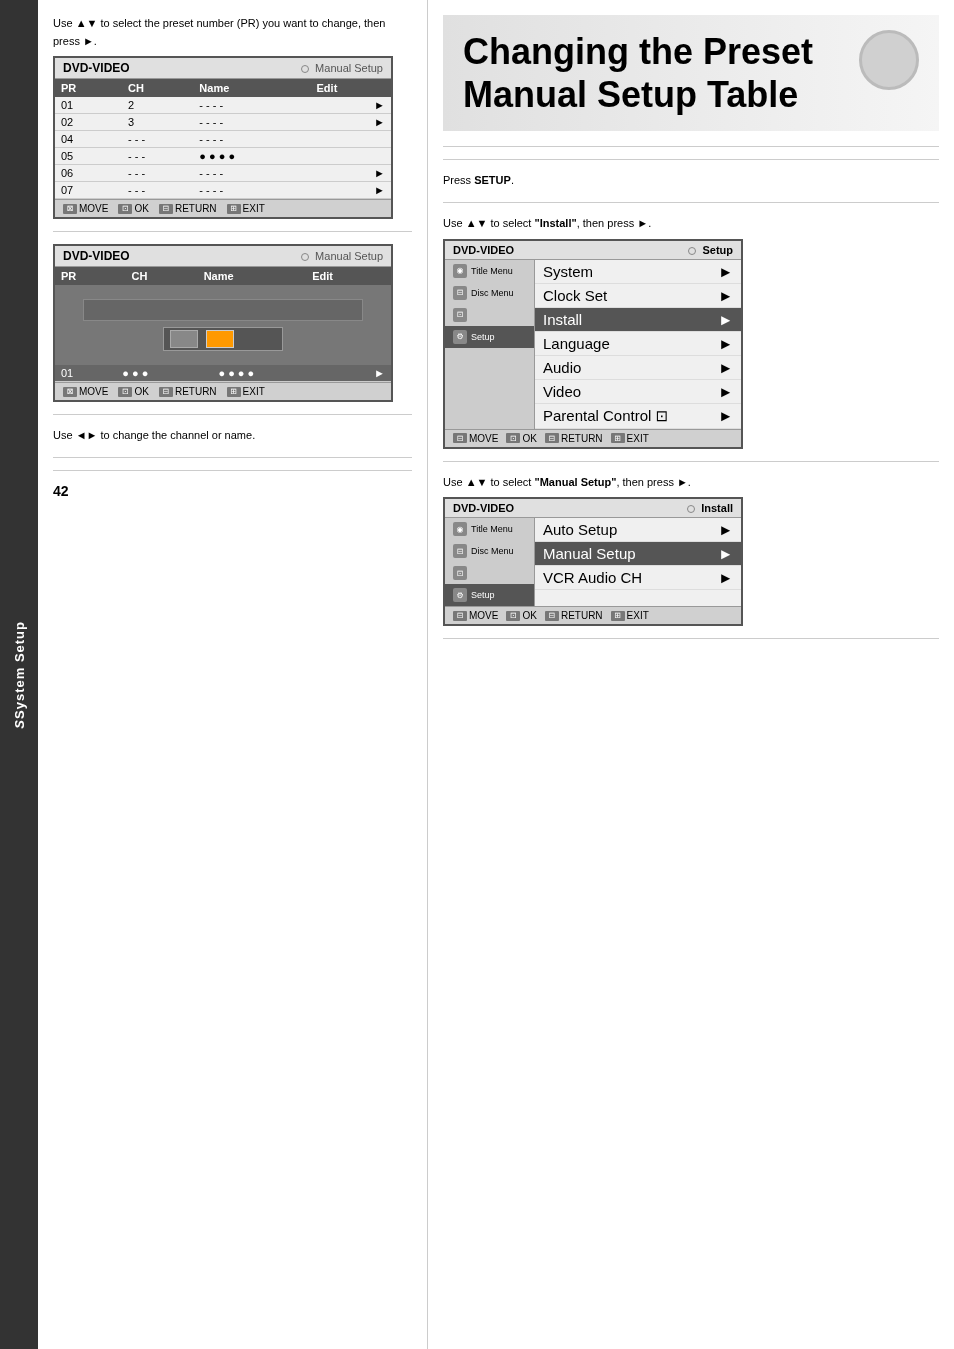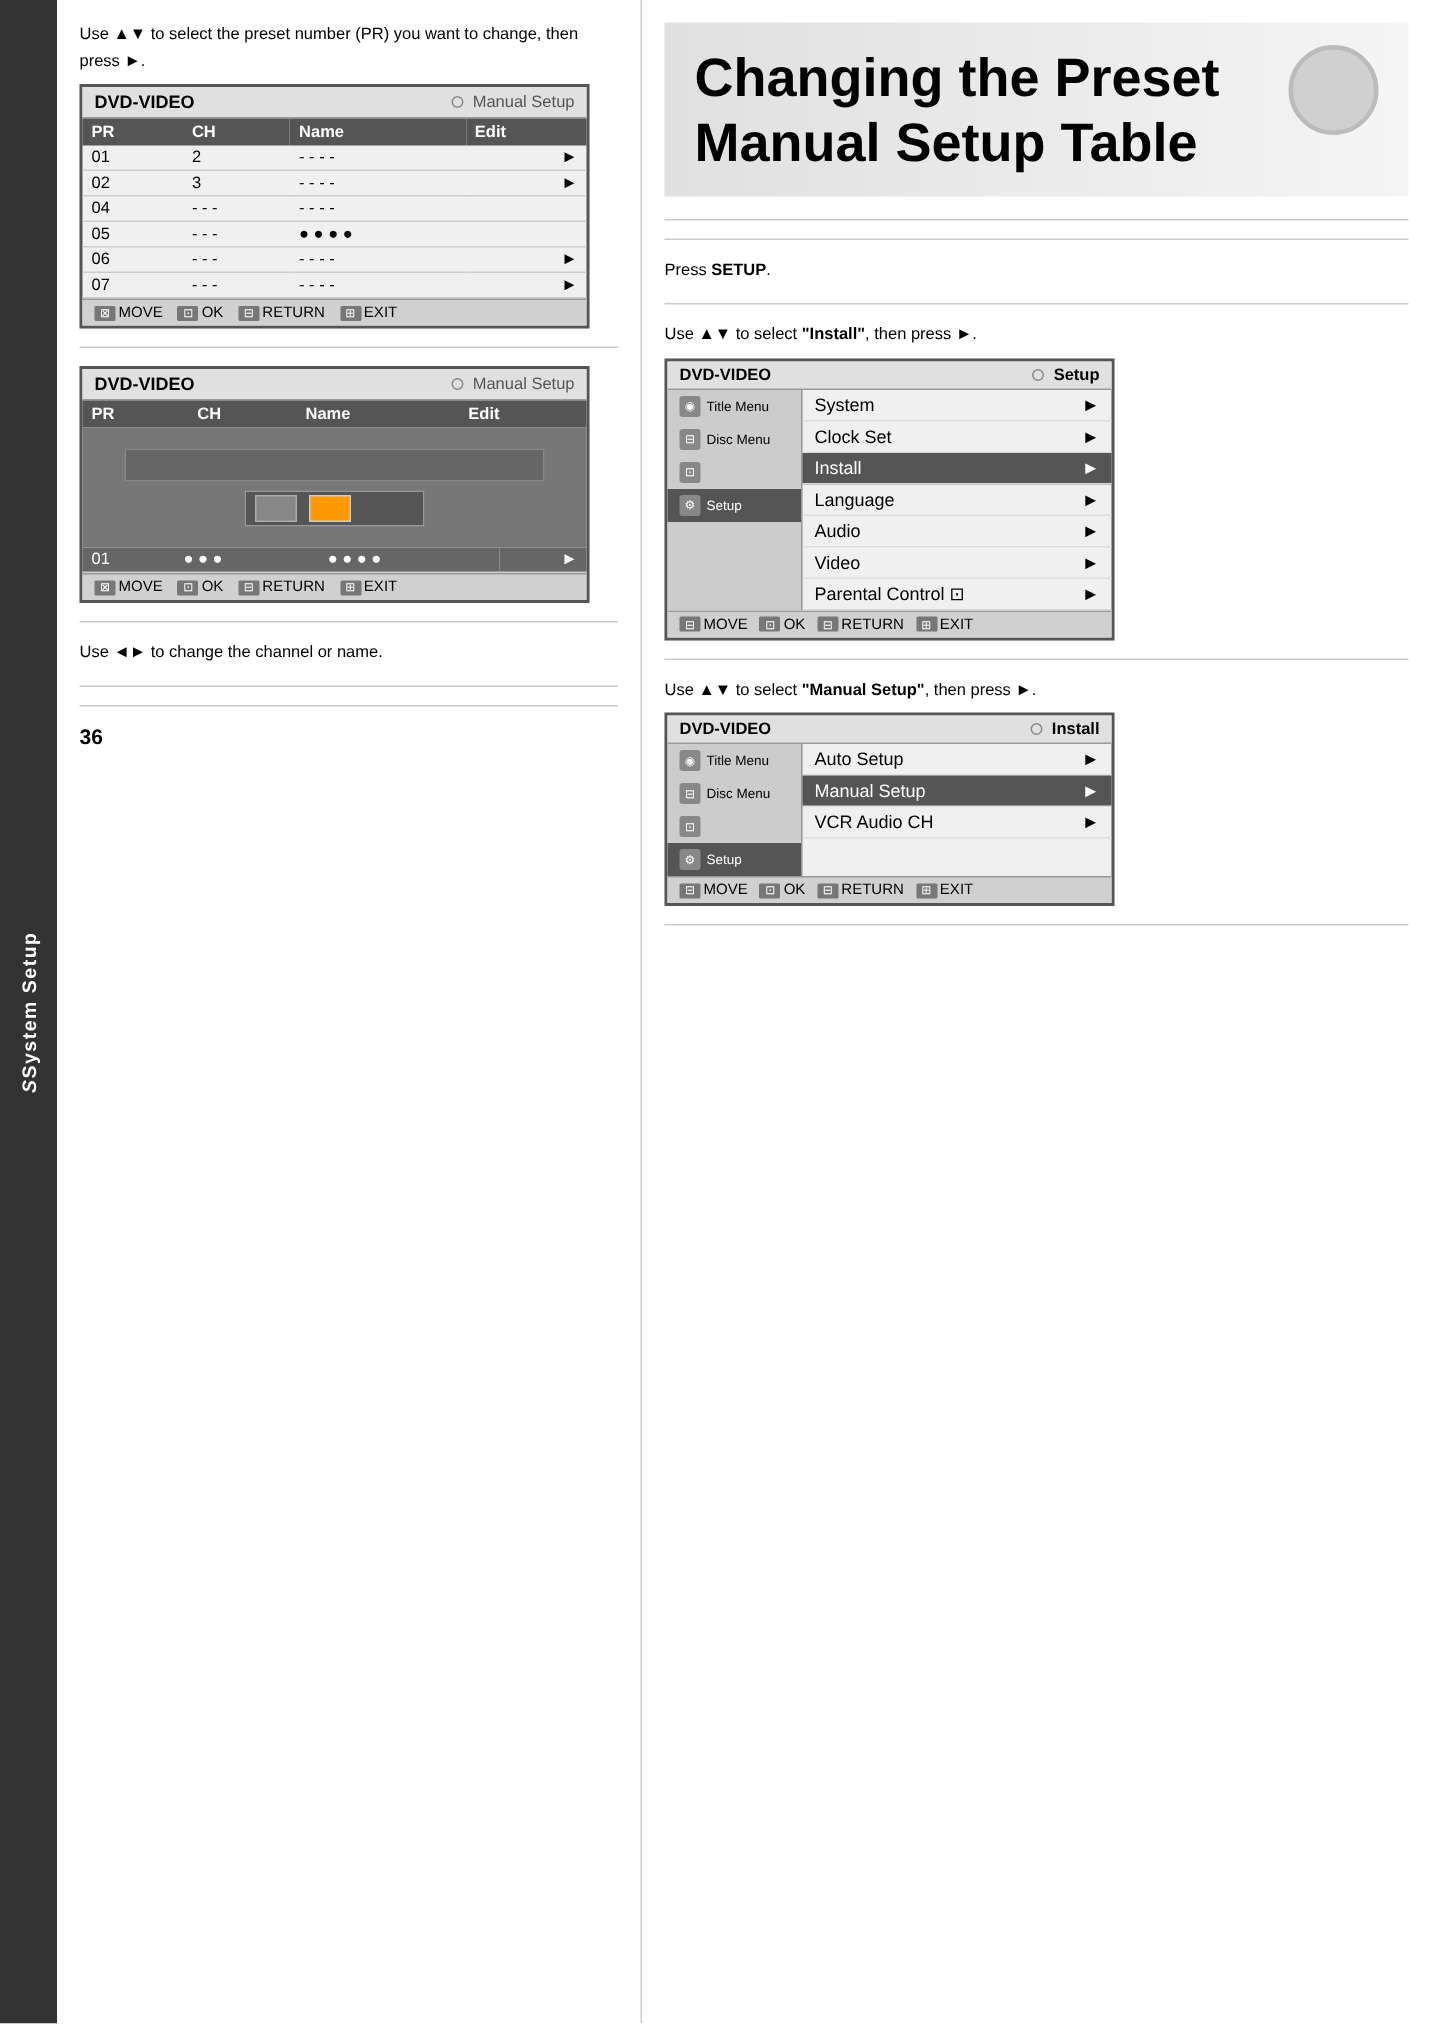--- a/index.html
+++ b/index.html
@@ -199,21 +199,21 @@
       align-items: center;
       justify-content: center;
       font-size: 8px;
       color: #fff;
     }
     .setup-menu-right {
       flex: 1;
     }
     .setup-menu-right-item {
       padding: 3px 8px;
-      font-size: 12px;
+      font-size: 15px;
       display: flex;
       justify-content: space-between;
       border-bottom: 1px solid #ddd;
     }
     .setup-menu-right-item.highlighted {
       background: #555;
       color: #fff;
     }
     .setup-menu-footer {
       background: #d0d0d0;
@@ -442,21 +442,21 @@
         <div class="step-instruction">
           Use <span style="font-weight:bold;">◄►</span> to change the channel or name.
         </div>
       </div>
 
       <div class="section-divider"></div>
 
 
       <div class="section-divider"></div>
 
-      <div class="page-number">36</div>
+      <div class="page-number">42</div>
     </div>
 
     <div class="right-col">
 
       <div class="page-title-block">
         <div class="page-title-text">
           Changing the Preset<br>Manual Setup Table
         </div>
         <div class="title-circle"></div>
       </div>

